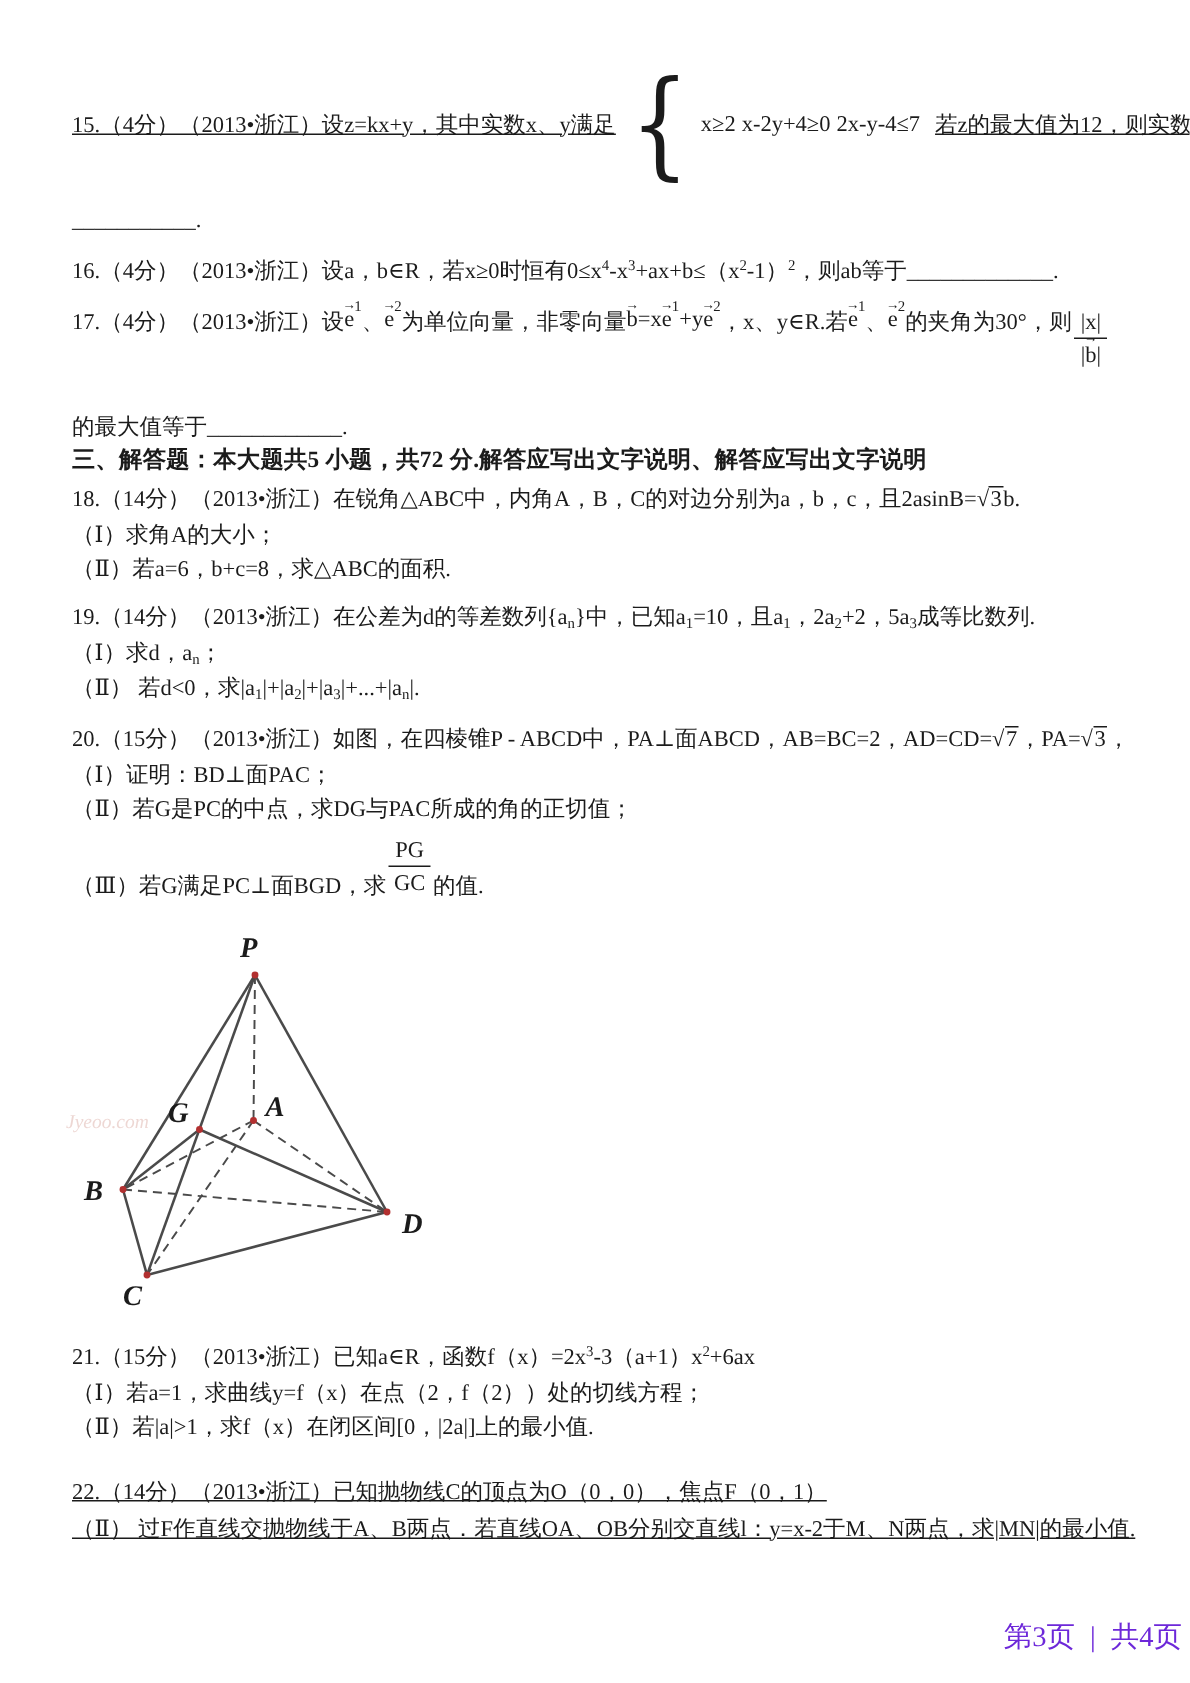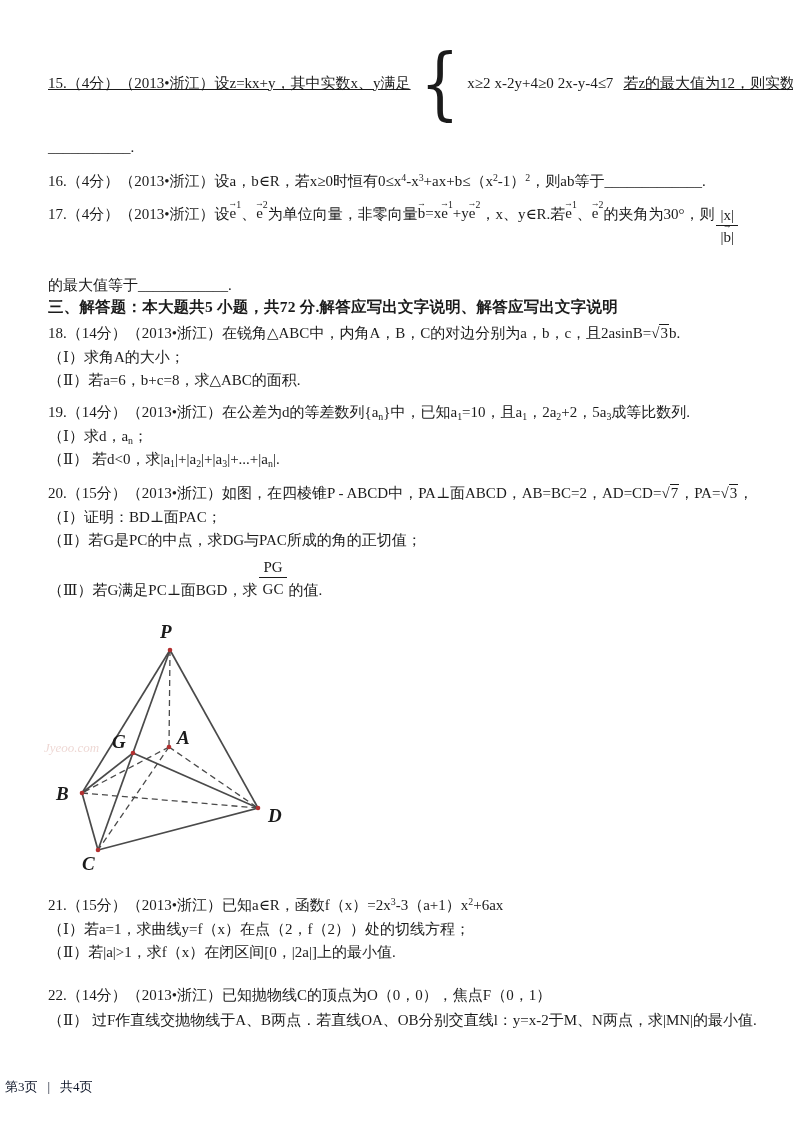--- a/index.html
+++ b/index.html
@@ -29,22 +29,22 @@
   #p16{top:170px;}
   #p17a{top:205px;display:flex;align-items:flex-start;}
   #p17b{top:257px;margin-top:17px;}
   #h3{top:295px;font-weight:700;font-size:15.5px;letter-spacing:0.2px;}
   #p18{top:322px;}
   #p19{top:401px;}
   #p20{top:482px;}
   #p20 .fr-line{margin-top:3px;height:44px;display:flex;align-items:flex-end;white-space:nowrap;}
   #fig{top:610px;left:36px;width:270px;height:268px;position:absolute;}
   #p21{top:894px;}
-  #p22{top:984px;}
-  #footer{top:1078px;left:0;right:0;position:absolute;text-align:left;font-size:13px;color:#0f172a;}
+  #p22{top:984px;text-decoration:underline;}
+  #footer{top:1078px;left:0;right:0;position:absolute;text-align:right;font-size:19px;color:#6d28d9;}
   #footer span{margin:0 5px;}
   .flabel{font-family:"Liberation Serif",serif;font-style:italic;font-weight:bold;font-size:19px;fill:#1b1b1b;}
   .wm{font-size:13px;fill:#d9a8a0;opacity:0.45;font-style:italic;}
 </style>
 </head>
 <body>
 
 <div class="blk" id="p15">
   <span class="pre">15.（4分）（2013•浙江）设z=kx+y，其中实数x、y满足</span>
   <span class="sys">

